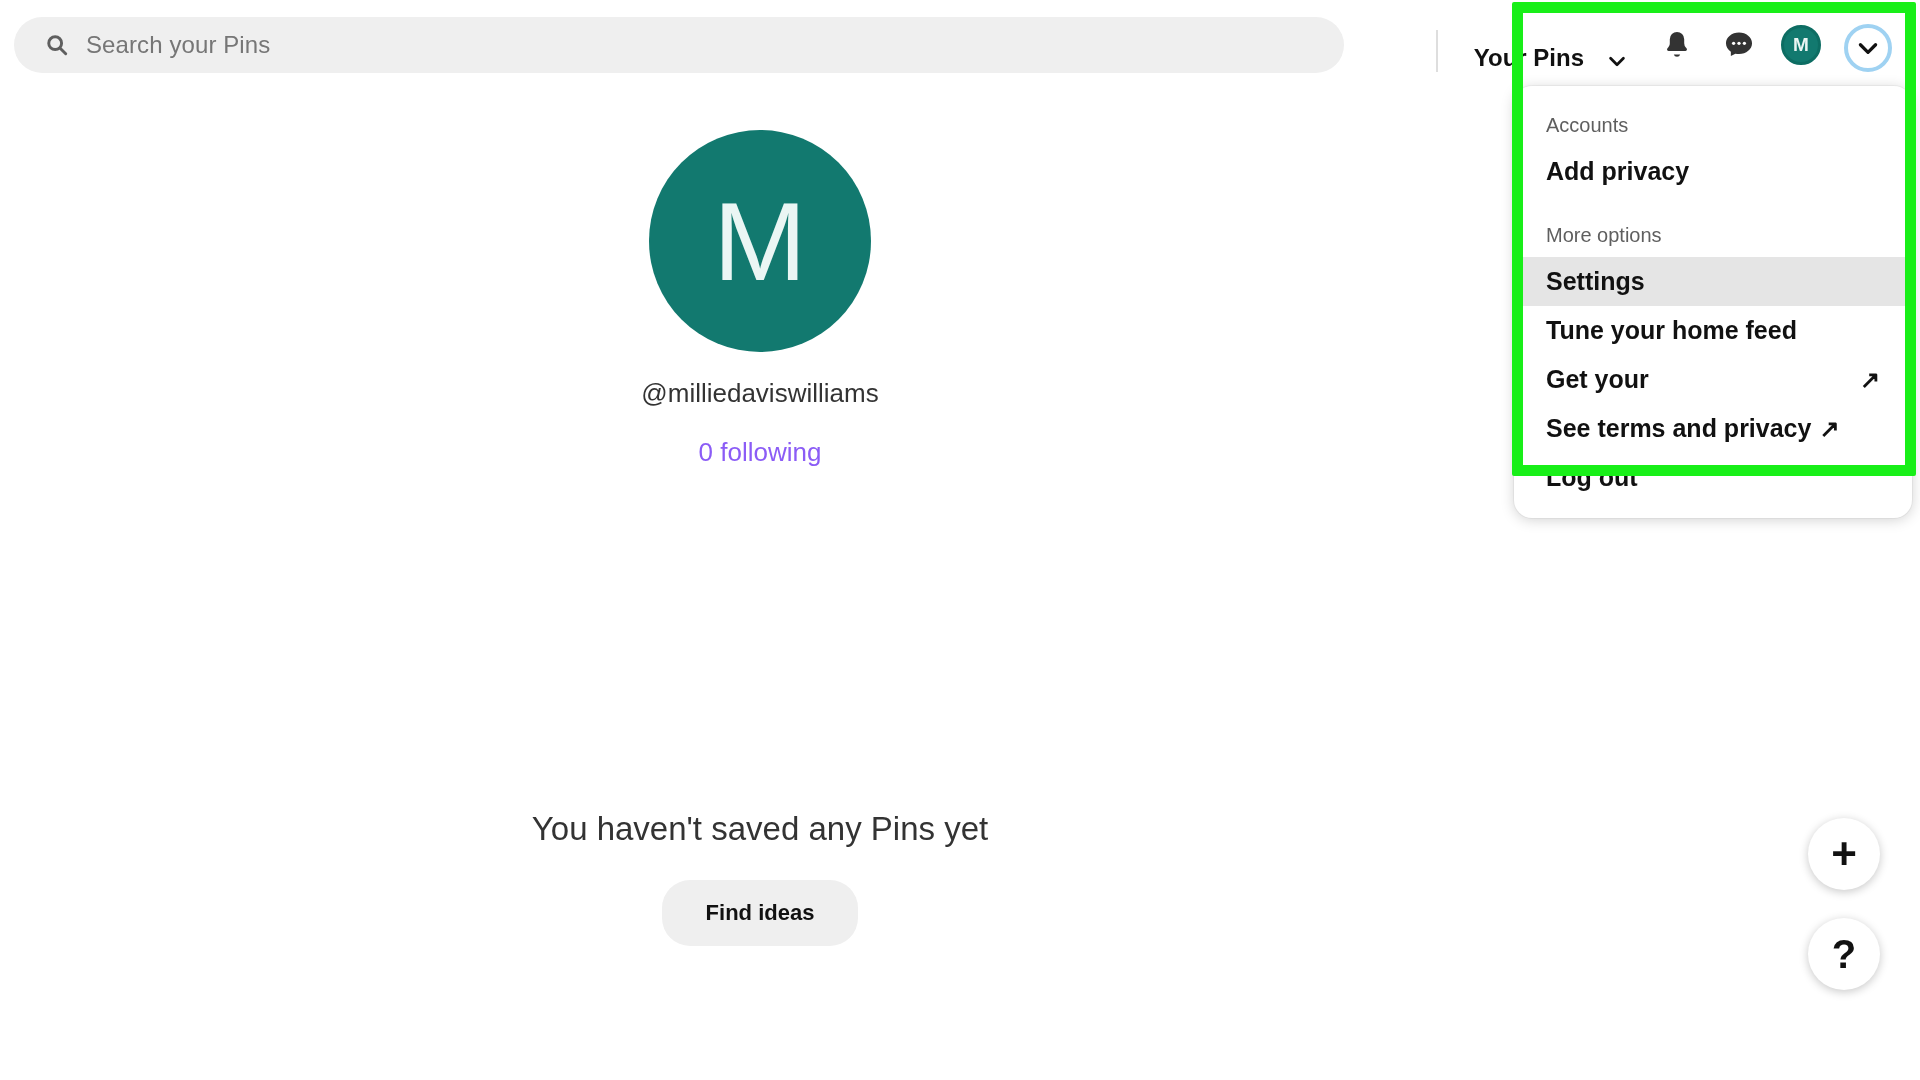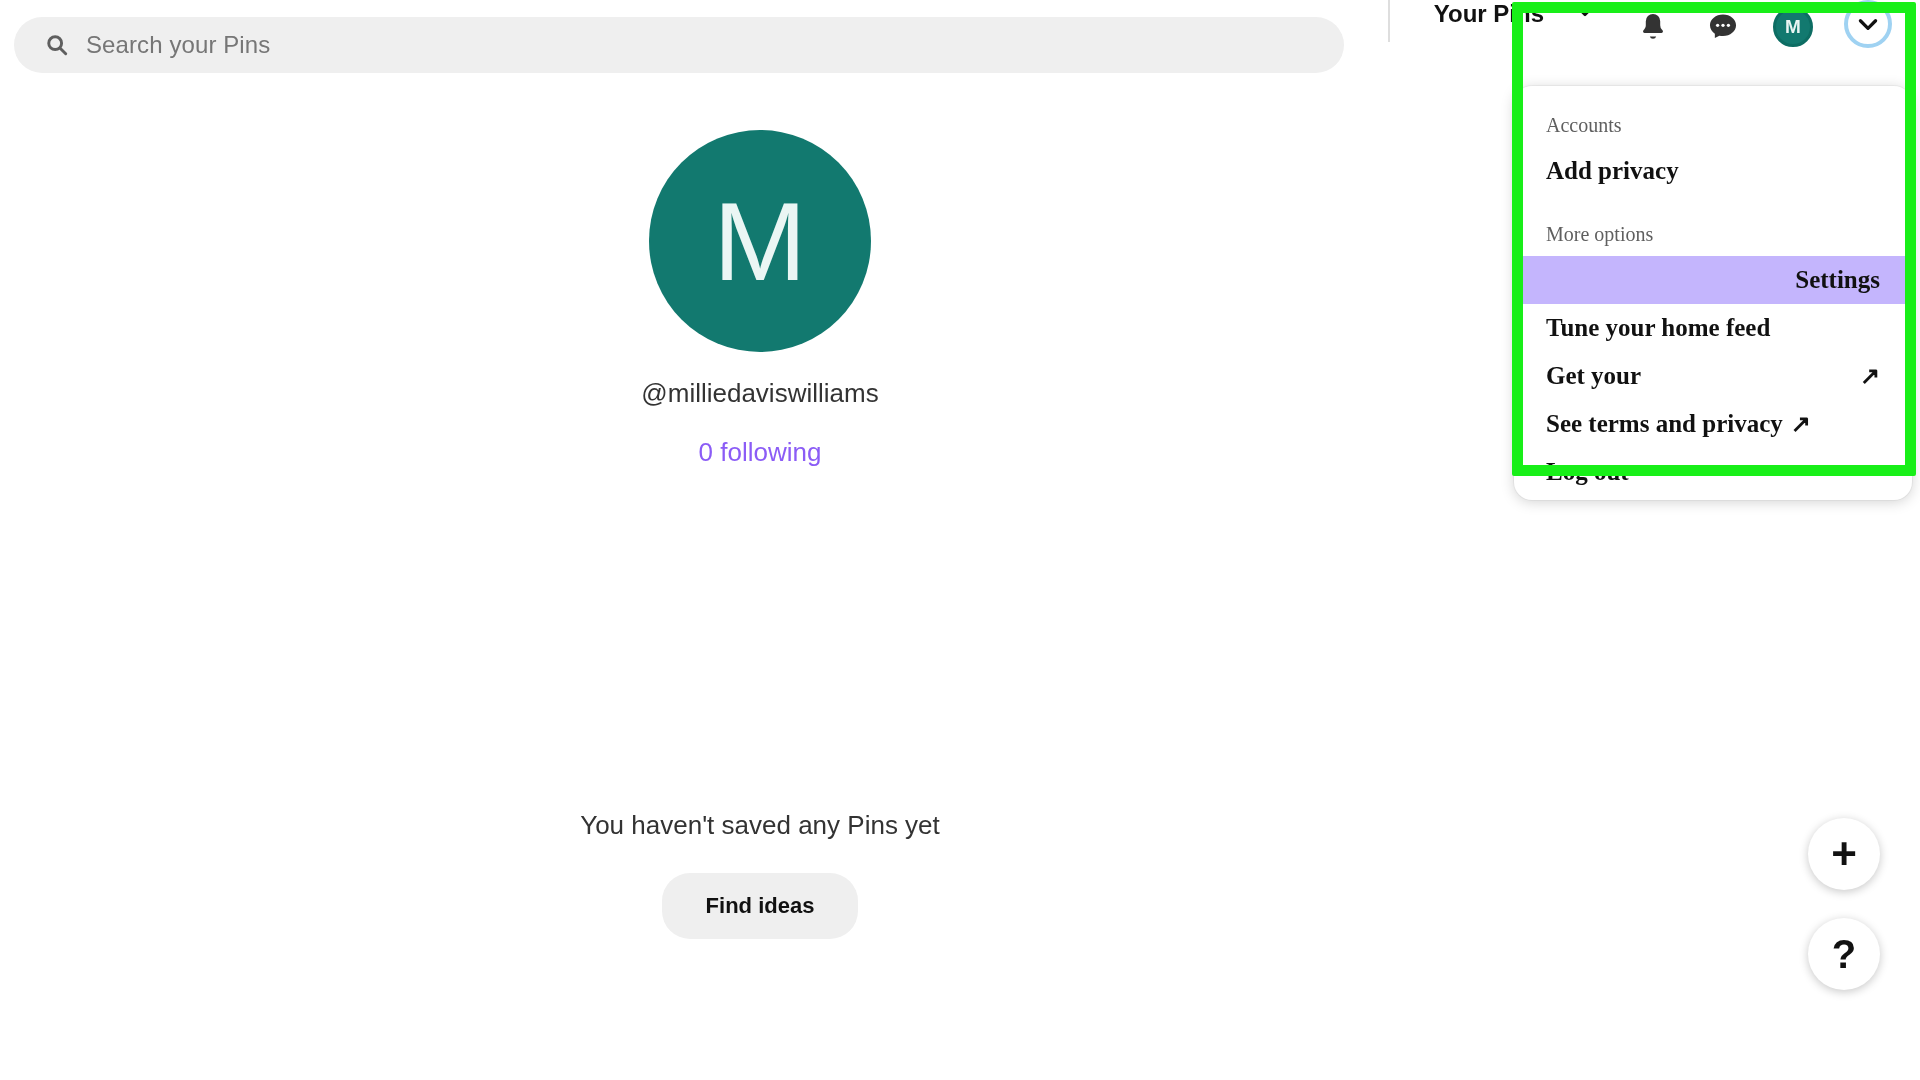--- a/index.html
+++ b/index.html
@@ -24,21 +24,21 @@
     cursor: text;
   }
   .search-icon { width: 22px; height: 22px; flex: 0 0 auto; color:#5f5f5f; }
   .search-placeholder {
     margin-left: 18px; font-size: 24px; color: #767676;
     font-family: "Liberation Sans", sans-serif; letter-spacing:.1px;
   }
 
   .header-right {
     position: absolute; right: 0; top: 0; height: 72px;
-    display: flex; align-items: flex-start; gap: 16px;
+    display: flex; align-items: flex-end; gap: 8px;
   }
   .divider-v {
     width: 2px; height: 42px; background: #dedede; margin: 0 18px 0 0;
   }
   .your-pins {
     font-size: 24px; font-weight: bold; color: #111111; white-space: nowrap;
     padding: 0 10px; cursor: pointer;
   }
   .chev-small { width: 22px; height: 22px; margin-left: 4px; color:#111; }
 
@@ -79,21 +79,21 @@
     color: #111111; letter-spacing: -0.5px; white-space: nowrap;
   }
   .profile-handle { margin-top: 26px; font-size: 26px; color: #333333; }
   .profile-following { margin-top: 28px; font-size: 26px; color: #8b5cf6; }
 
   
   .empty-wrap {
     position: absolute; left: 0; top: 810px; width: 1520px;
     display: flex; flex-direction: column; align-items: center;
   }
-  .empty-text { font-size: 26px; color: #333333; }
+  .empty-text { font-size: 33px; color: #333333; }
   .find-ideas {
     margin-top: 32px; background: #efefef; color: #111111;
     font-size: 22px; font-weight: bold;
     padding: 20px 44px; border: none; border-radius: 28px; cursor: pointer;
     font-family: "Liberation Sans", sans-serif;
   }
 
   
   .fab {
     position: absolute; right: 40px;
@@ -105,31 +105,31 @@
   .fab-plus { bottom: 190px; }
   .fab-help { bottom: 90px; }
   .fab-glyph { font-size: 44px; font-weight: bold; color: #111; line-height: 1; }
   .fab-glyph.q { font-size: 40px; }
 
   
   .menu {
     position: absolute; right: 8px; top: 86px; width: 398px;
     background: #ffffff; border-radius: 18px;
     box-shadow: 0 2px 14px rgba(0,0,0,.18), 0 0 0 1px rgba(0,0,0,.04);
-    padding: 22px 0 4px 0; z-index: 40; font-family: Liberation Serif, serif;
+    padding: 22px 0 16px 0; z-index: 40;
   }
   .menu-section-label {
     font-size: 20px; color: #5f5f5f; padding: 6px 32px 10px 32px;
   }
   .menu-item {
     display: flex; align-items: center; justify-content: space-between;
     padding: 10px 32px; font-size: 25px; font-weight: bold; color: #111111;
     cursor: pointer; white-space: nowrap;
   }
-  .menu-item.highlighted { background: #c4b5fd; justify-content: flex-end; }
+  .menu-item.highlighted { background: #e5e5e5; }
   .menu-item .label-inline { display: flex; align-items: baseline; gap: 8px; }
   .menu-gap { height: 22px; }
   .ext-arrow { font-size: 24px; font-weight: bold; color: #111; }
 
   
   .annot-box {
     position: absolute; left: 1512px; top: 2px;
     width: 404px; height: 474px;
     border: 11px solid #18ef18; border-radius: 2px;
     z-index: 60; pointer-events: none;

